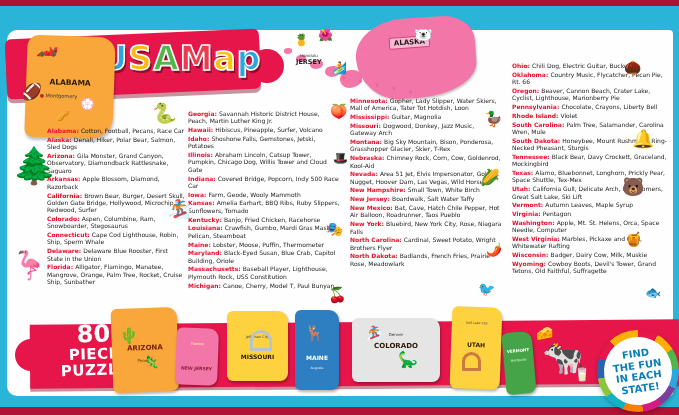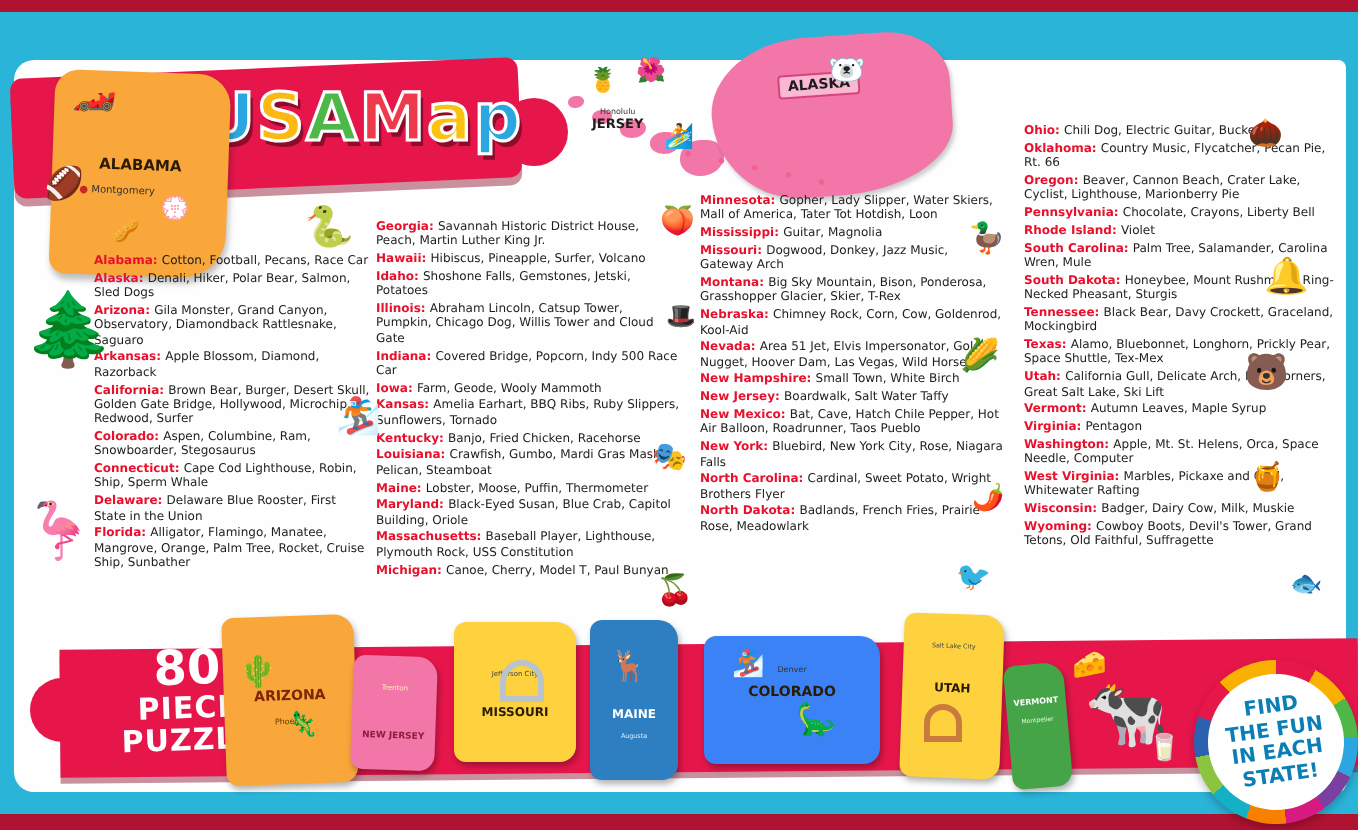--- a/index.html
+++ b/index.html
@@ -180,21 +180,21 @@
         <div class="cap" style="top: 14px; font-size: 3.5px; color: rgb(255, 243, 176);">Trenton</div>
       </div>
       <div class="piece" style="left: 227px; top: 311px; width: 61px; height: 70px; background: rgb(253, 210, 62); transform: rotate(0deg);">
         <div class="nm" style="top: 42px; font-size: 6px; color: rgb(43, 26, 5);">MISSOURI</div>
         <div class="cap" style="top: 24px; font-size: 3.5px; color: rgb(68, 68, 68);">Jefferson City</div>
       </div>
       <div class="piece" style="left: 295px; top: 310px; width: 44px; height: 80px; background: rgb(46, 127, 194); transform: rotate(0deg);">
         <div class="nm" style="top: 44px; font-size: 6px; color: rgb(255, 255, 255);">MAINE</div>
         <div class="cap" style="top: 56px; font-size: 3.2px; color: rgb(220, 237, 255);">Augusta</div>
       </div>
-      <div class="piece" style="left: 352px; top: 318px; width: 88px; height: 64px; background: #3b82f6; transform: rotate(0deg);">
+      <div class="piece" style="left: 352px; top: 318px; width: 88px; height: 64px; background: #e5e5e5; transform: rotate(0deg);">
         <div class="nm" style="top: 24px; font-size: 7px; color: rgb(43, 26, 5);">COLORADO</div>
         <div class="cap" style="top: 14px; font-size: 4px; color: rgb(51, 51, 51);">Denver</div>
       </div>
       <div class="piece" style="left: 451px; top: 307px; width: 50px; height: 82px; background: rgb(253, 210, 62); transform: rotate(2deg);">
         <div class="nm" style="top: 34px; font-size: 6px; color: rgb(43, 26, 5);">UTAH</div>
         <div class="cap" style="top: 14px; font-size: 3.2px; color: rgb(68, 68, 68);">Salt Lake City</div>
       </div>
       <div class="piece" style="left: 504px; top: 332px; width: 30px; height: 62px; background: rgb(70, 164, 72); transform: rotate(-5deg);">
         <div class="nm" style="top: 16px; font-size: 4px; color: rgb(255, 255, 255);">VERMONT</div>
         <div class="cap" style="top: 26px; font-size: 3px; color: rgb(228, 255, 217);">Montpelier</div>

